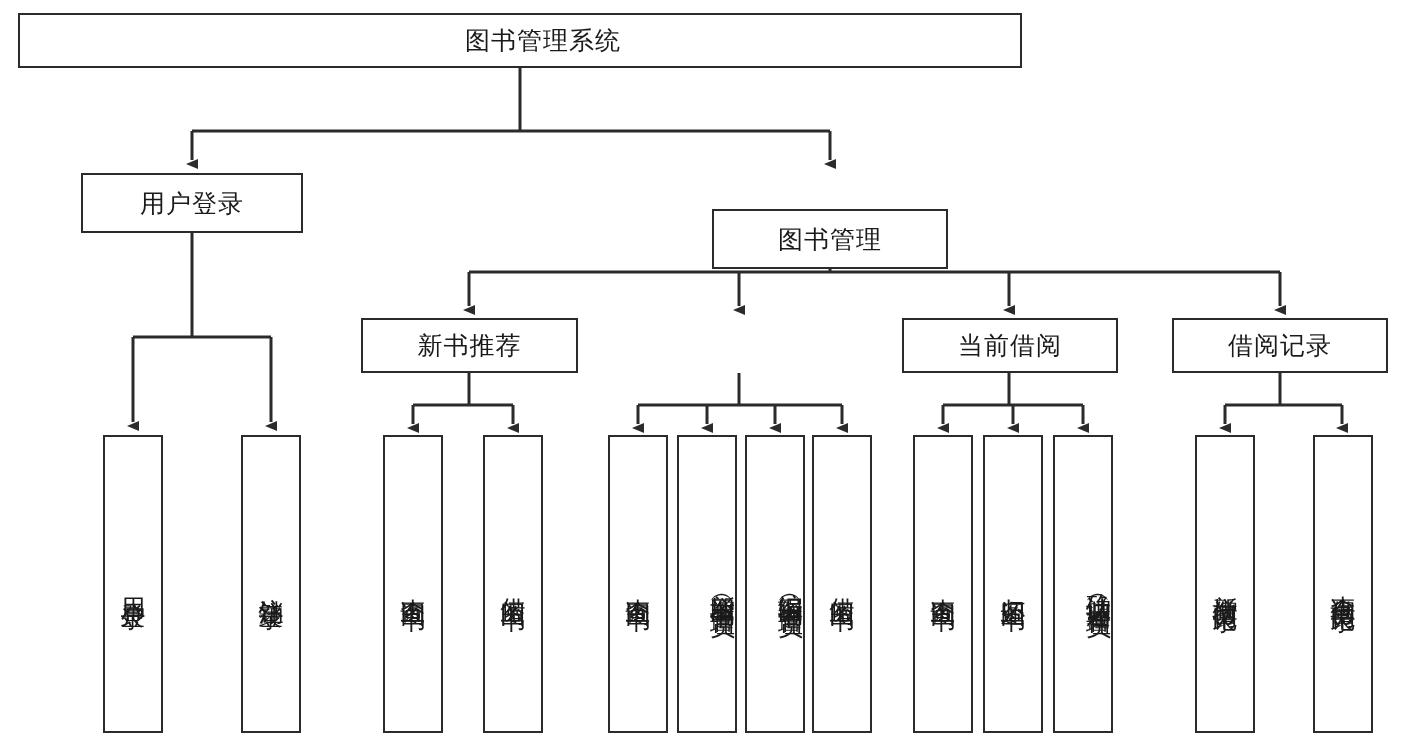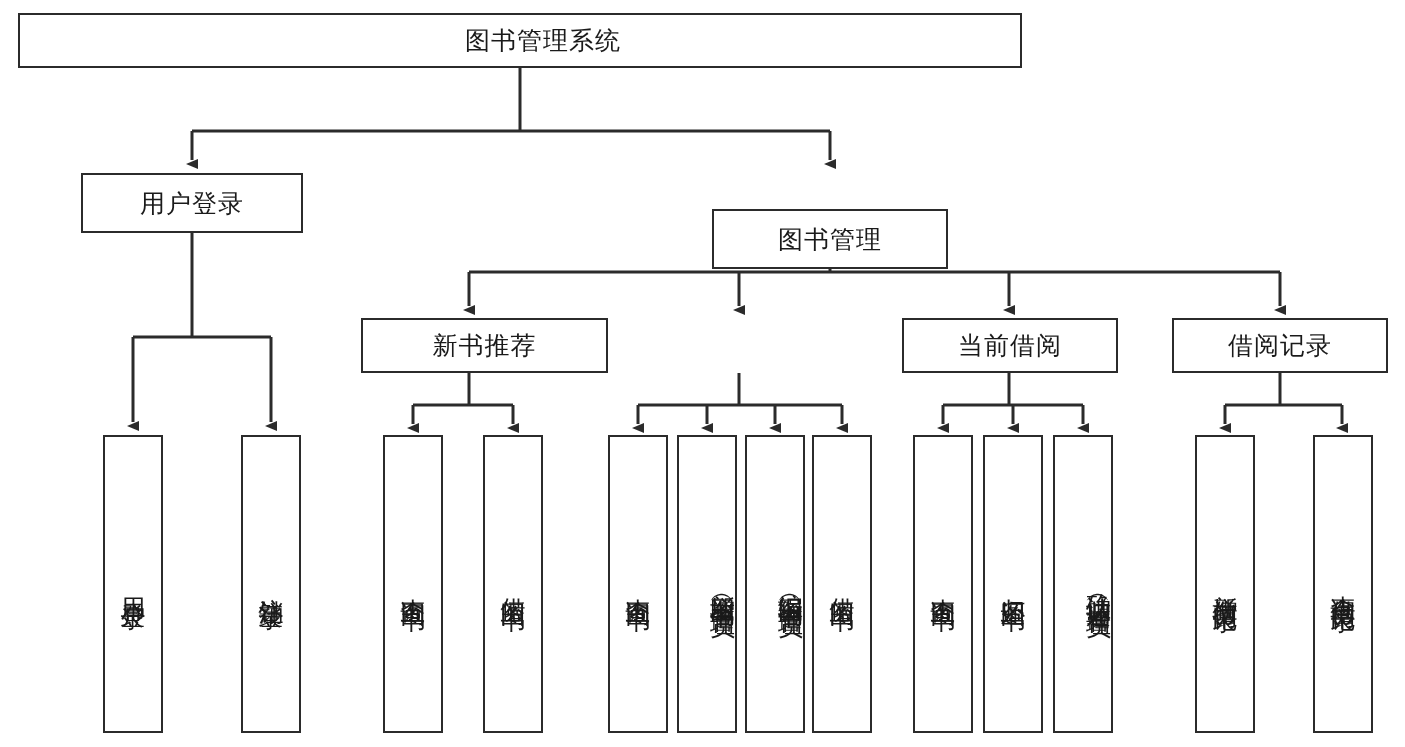--- a/index.html
+++ b/index.html
@@ -125,21 +125,21 @@
     <span class="node-label">图书管理系统</span>
   </div>
 
   <div class="node horiz" style="left:81px; top:173px; width:222px; height:60px;">
     <span class="node-label">用户登录</span>
   </div>
   <div class="node horiz" style="left:712px; top:173px; width:236px; height:60px;margin-top:36px;">
     <span class="node-label">图书管理</span>
   </div>
 
-  <div class="node horiz" style="left:361px; top:318px; width:247px; height:55px;">
+  <div class="node horiz" style="left:361px; top:318px; width:217px; height:55px;">
     <span class="node-label">新书推荐</span>
   </div>
   <div class="node horiz" style="left:902px; top:318px; width:216px; height:55px;">
     <span class="node-label">当前借阅</span>
   </div>
   <div class="node horiz" style="left:1172px; top:318px; width:216px; height:55px;">
     <span class="node-label">借阅记录</span>
   </div>
 
   <div class="node vert centered" style="left:103px; top:435px; width:60px; height:298px;">

